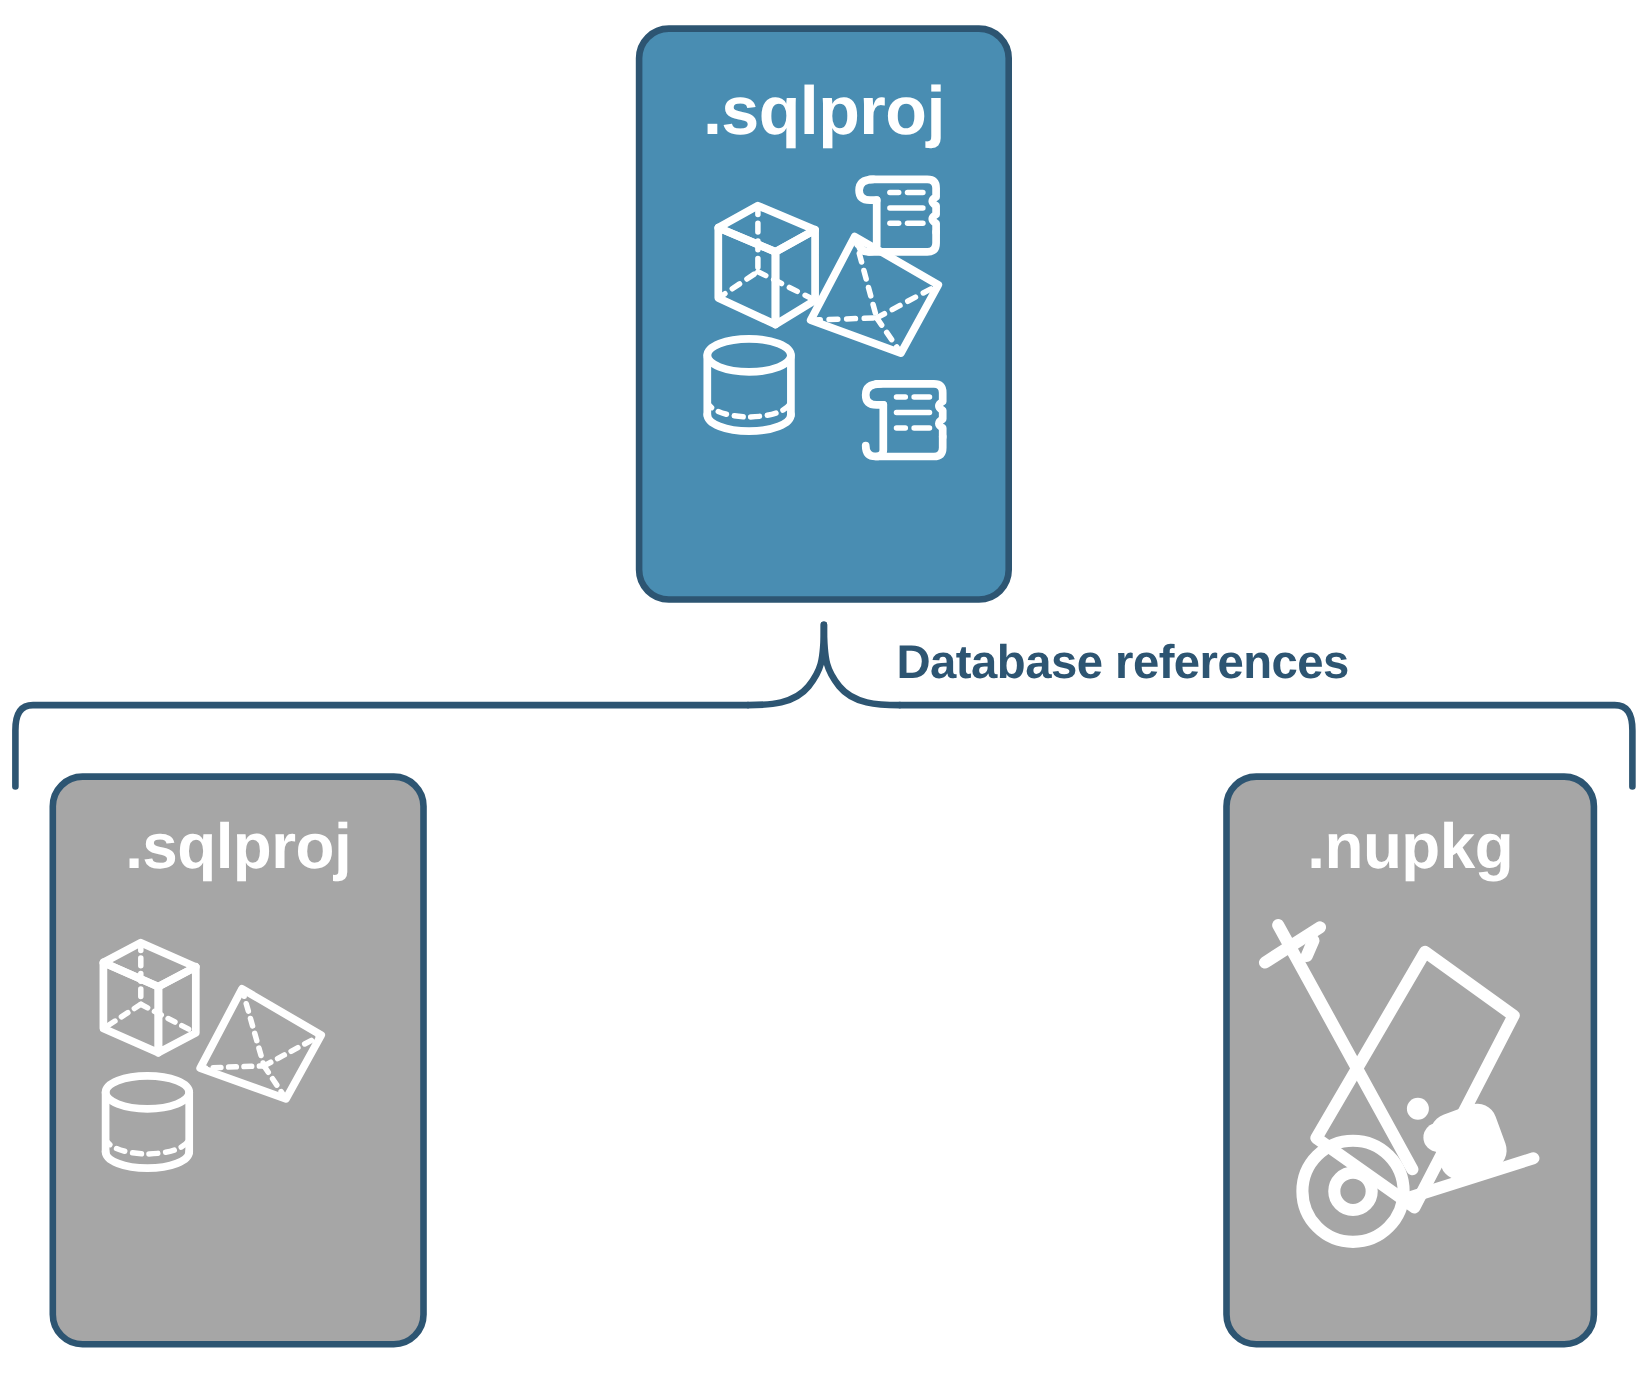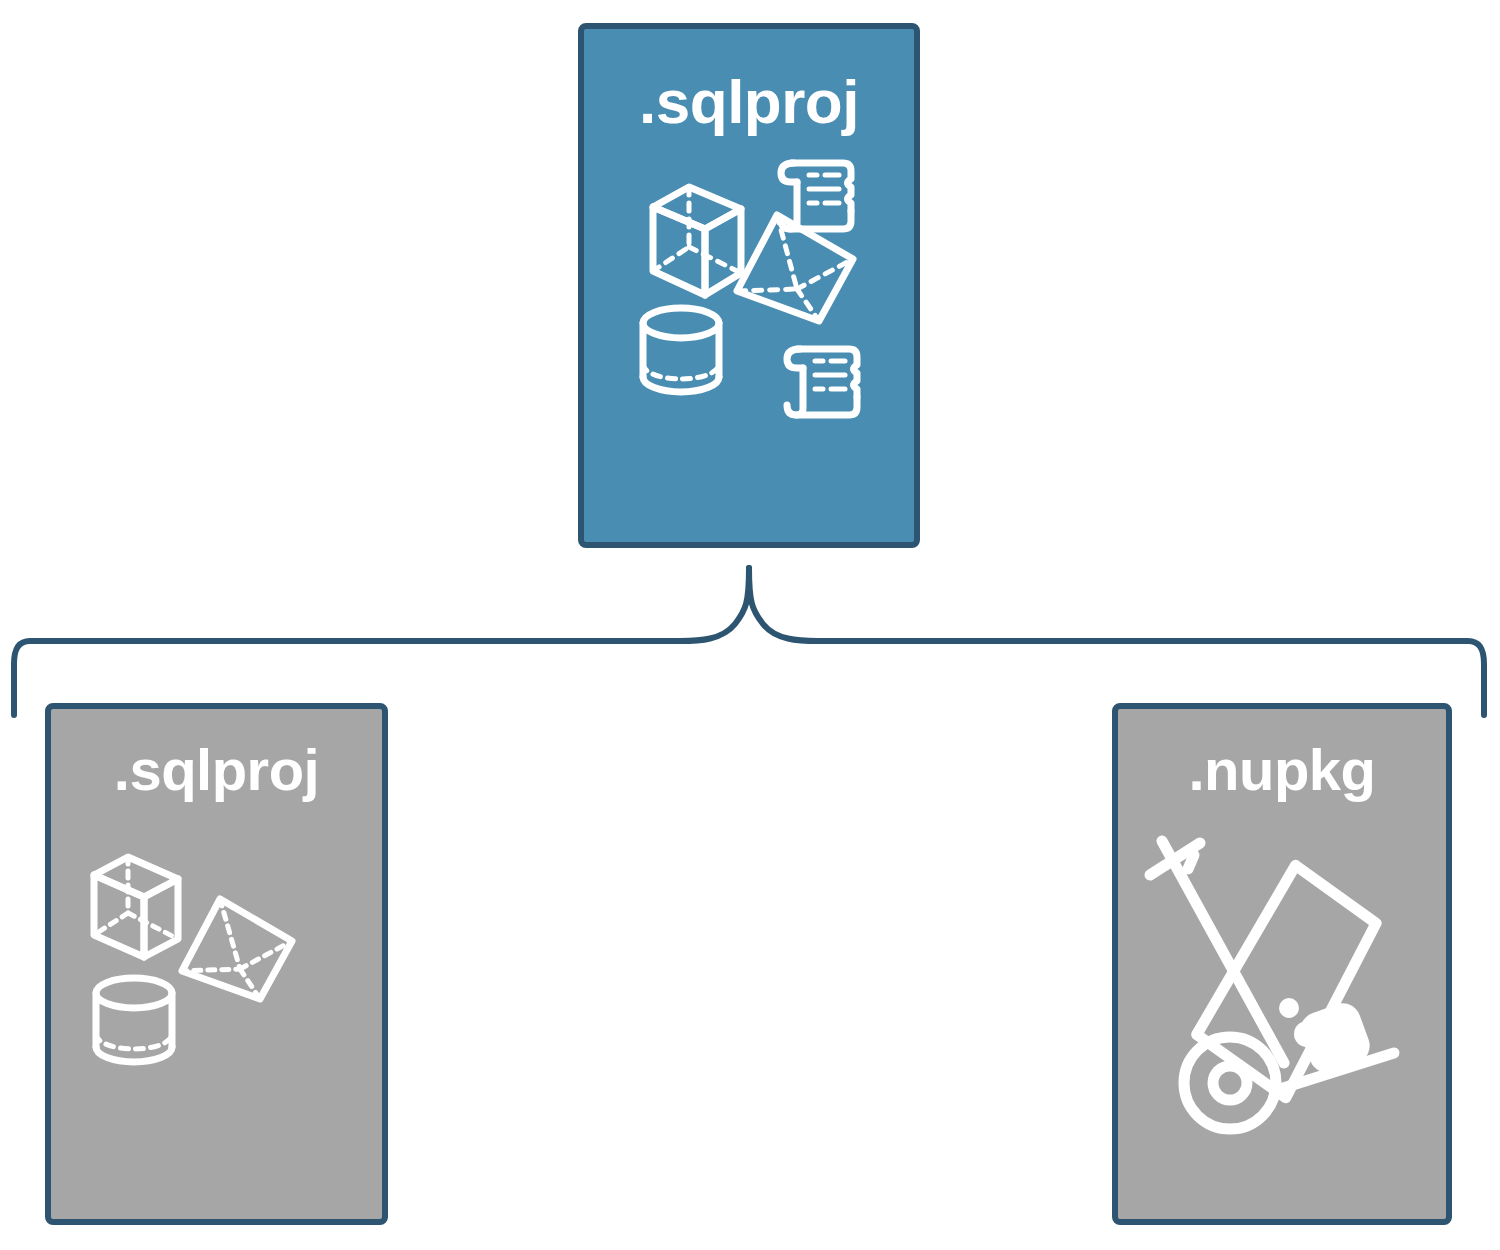--- a/index.html
+++ b/index.html
@@ -19,21 +19,21 @@
     position: absolute;
     left: 0; top: 0;
     width: 1500px;
     height: 1250px;
   }
 
   
   .card {
     position: absolute;
     box-sizing: border-box;
-    border-radius: 8px;
+    border-radius: 30px;
     border: 6px solid #2d5572;
     display: flex;
     flex-direction: column;
     align-items: center;
   }
   .card.primary {
     background: #498db2;
   }
   .card.secondary {
     background: #a6a6a6;
@@ -186,20 +186,21 @@
 
   <svg id="brace-connector" viewBox="0 0 1500 200" xmlns="http://www.w3.org/2000/svg" fill="none" stroke="#2d5572" stroke-width="6" stroke-linecap="round">
 
     <path d="M749 28 C749 62 746 70 735 84 C722 100 700 101 680 101"></path>
     <path d="M749 28 C749 62 752 70 763 84 C776 100 798 101 818 101"></path>
 
     <path d="M680 101 L30 101 C18 101 14 110 14 124 L14 175"></path>
     <path d="M818 101 L1468 101 C1480 101 1484 110 1484 124 L1484 175"></path>
   </svg>
 
+  <div id="connector-label">Database references</div>
 
   <div class="card secondary" id="card-sqlproj-ref">
     <div class="card-title">.sqlproj</div>
 
     <div class="icon-area">
       <svg viewBox="0 0 230 230" xmlns="http://www.w3.org/2000/svg" fill="none" stroke="#ffffff" stroke-width="7" stroke-linecap="round" stroke-linejoin="round">
 
         <g>
           <path d="M12 34 L46 16 L96 38 L62 56 Z"></path>
           <path d="M12 34 L12 94 L62 116 L62 56 Z"></path>

